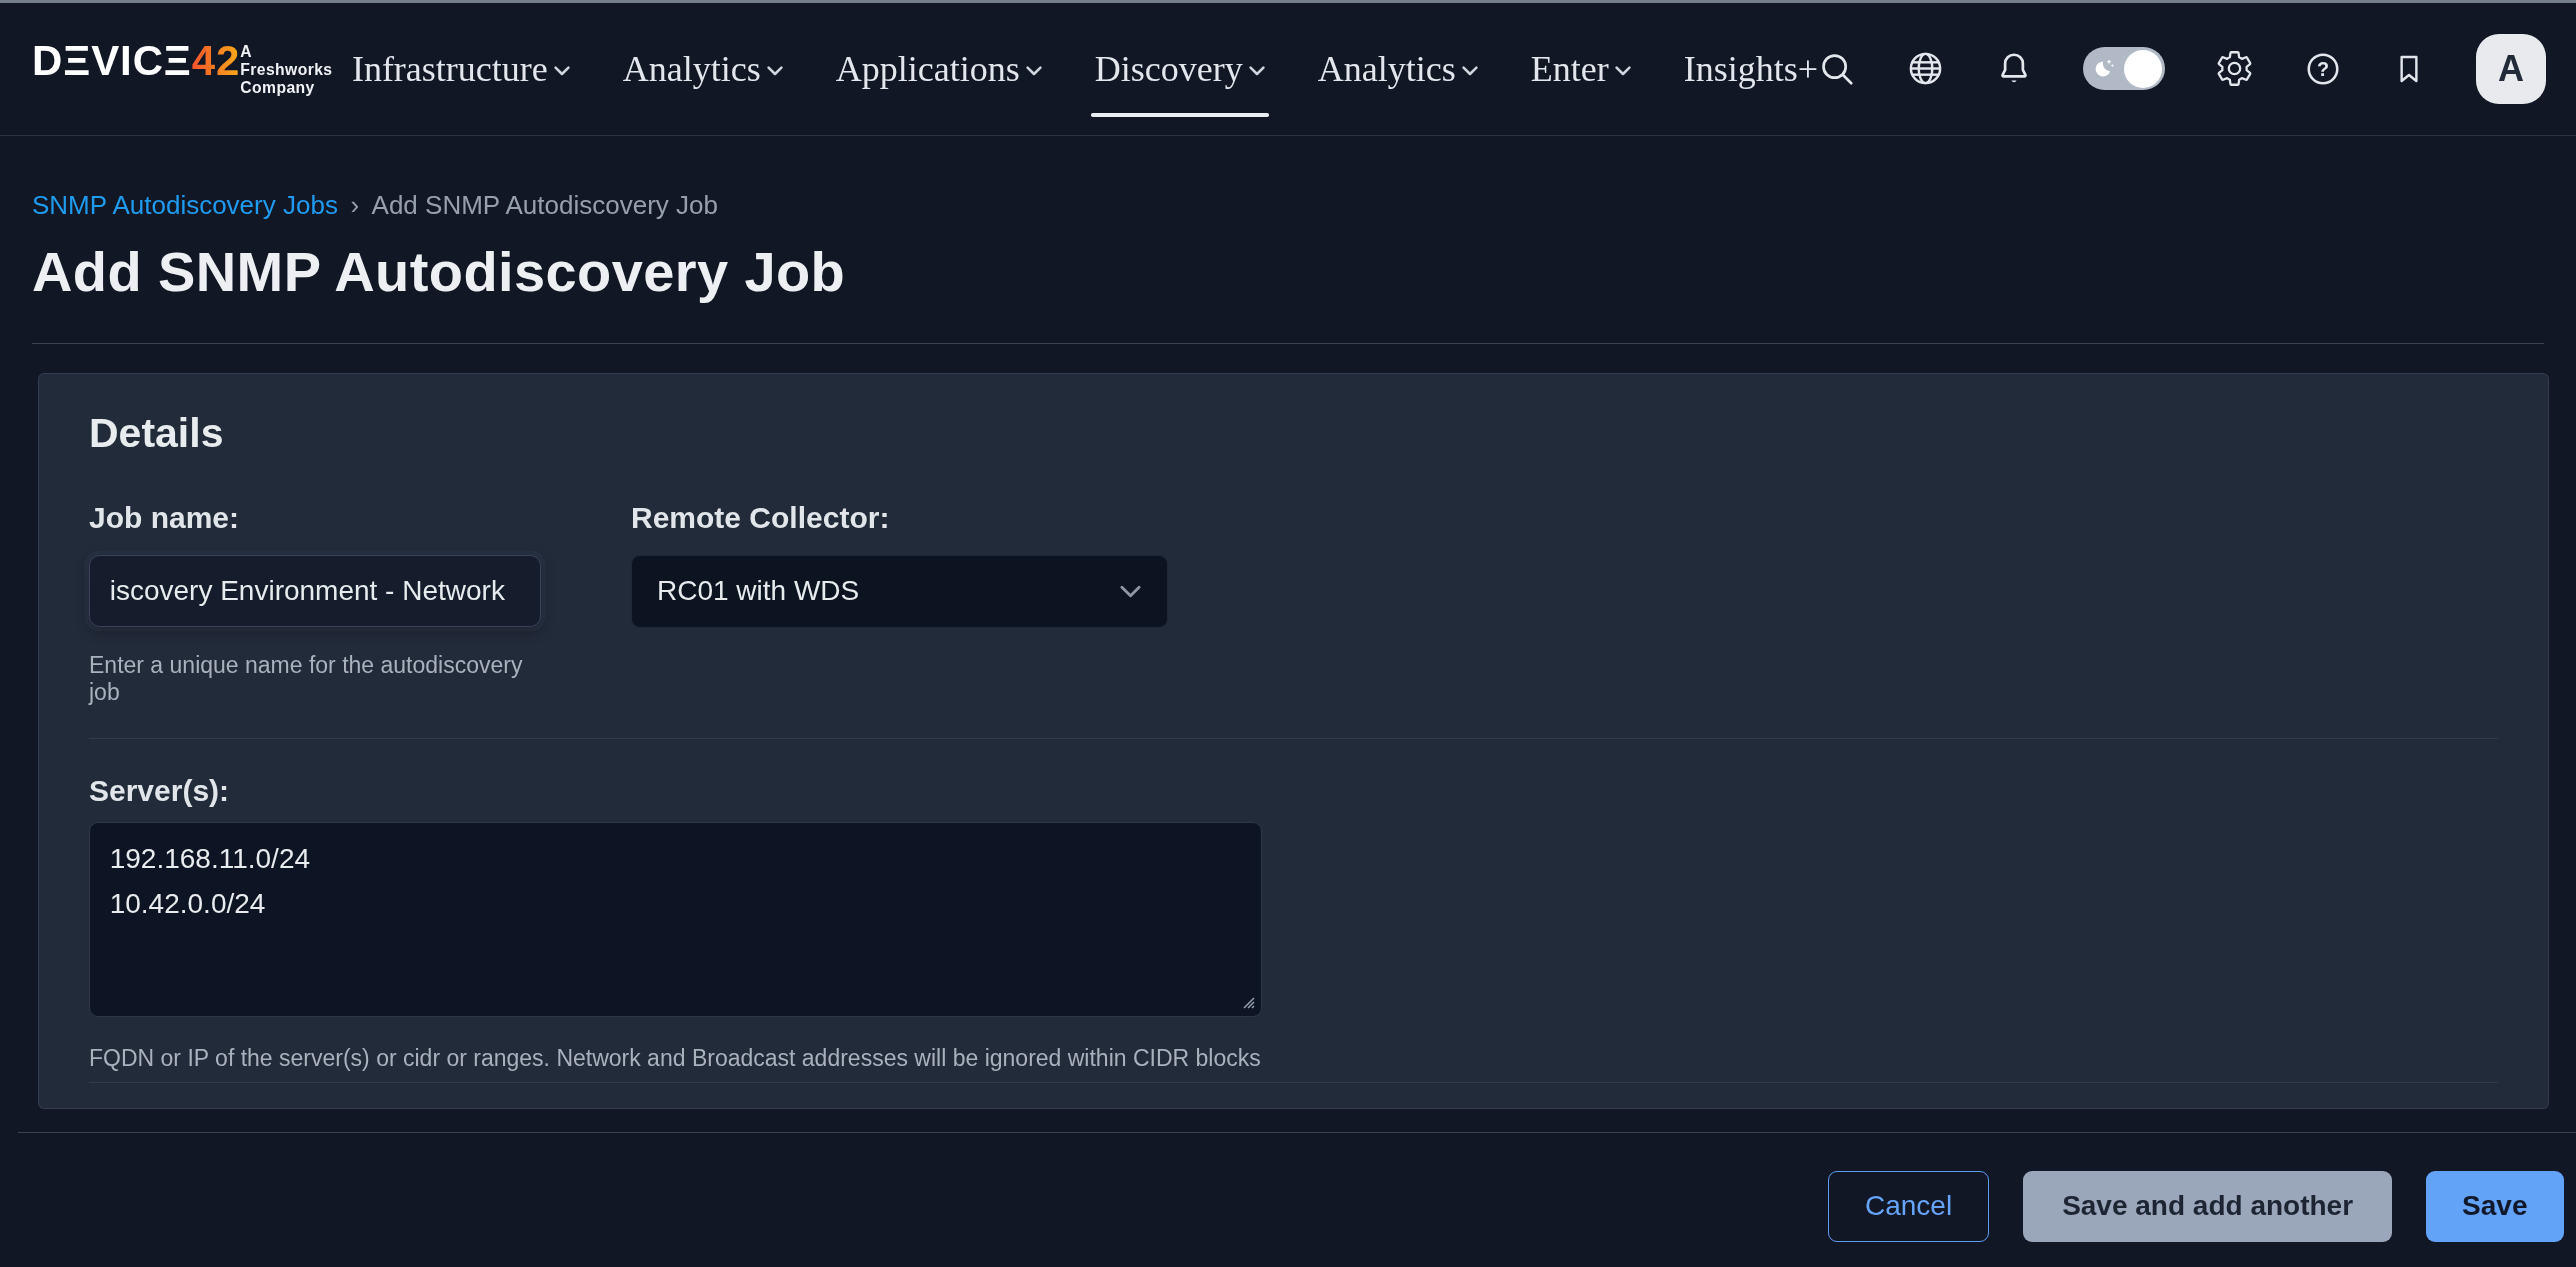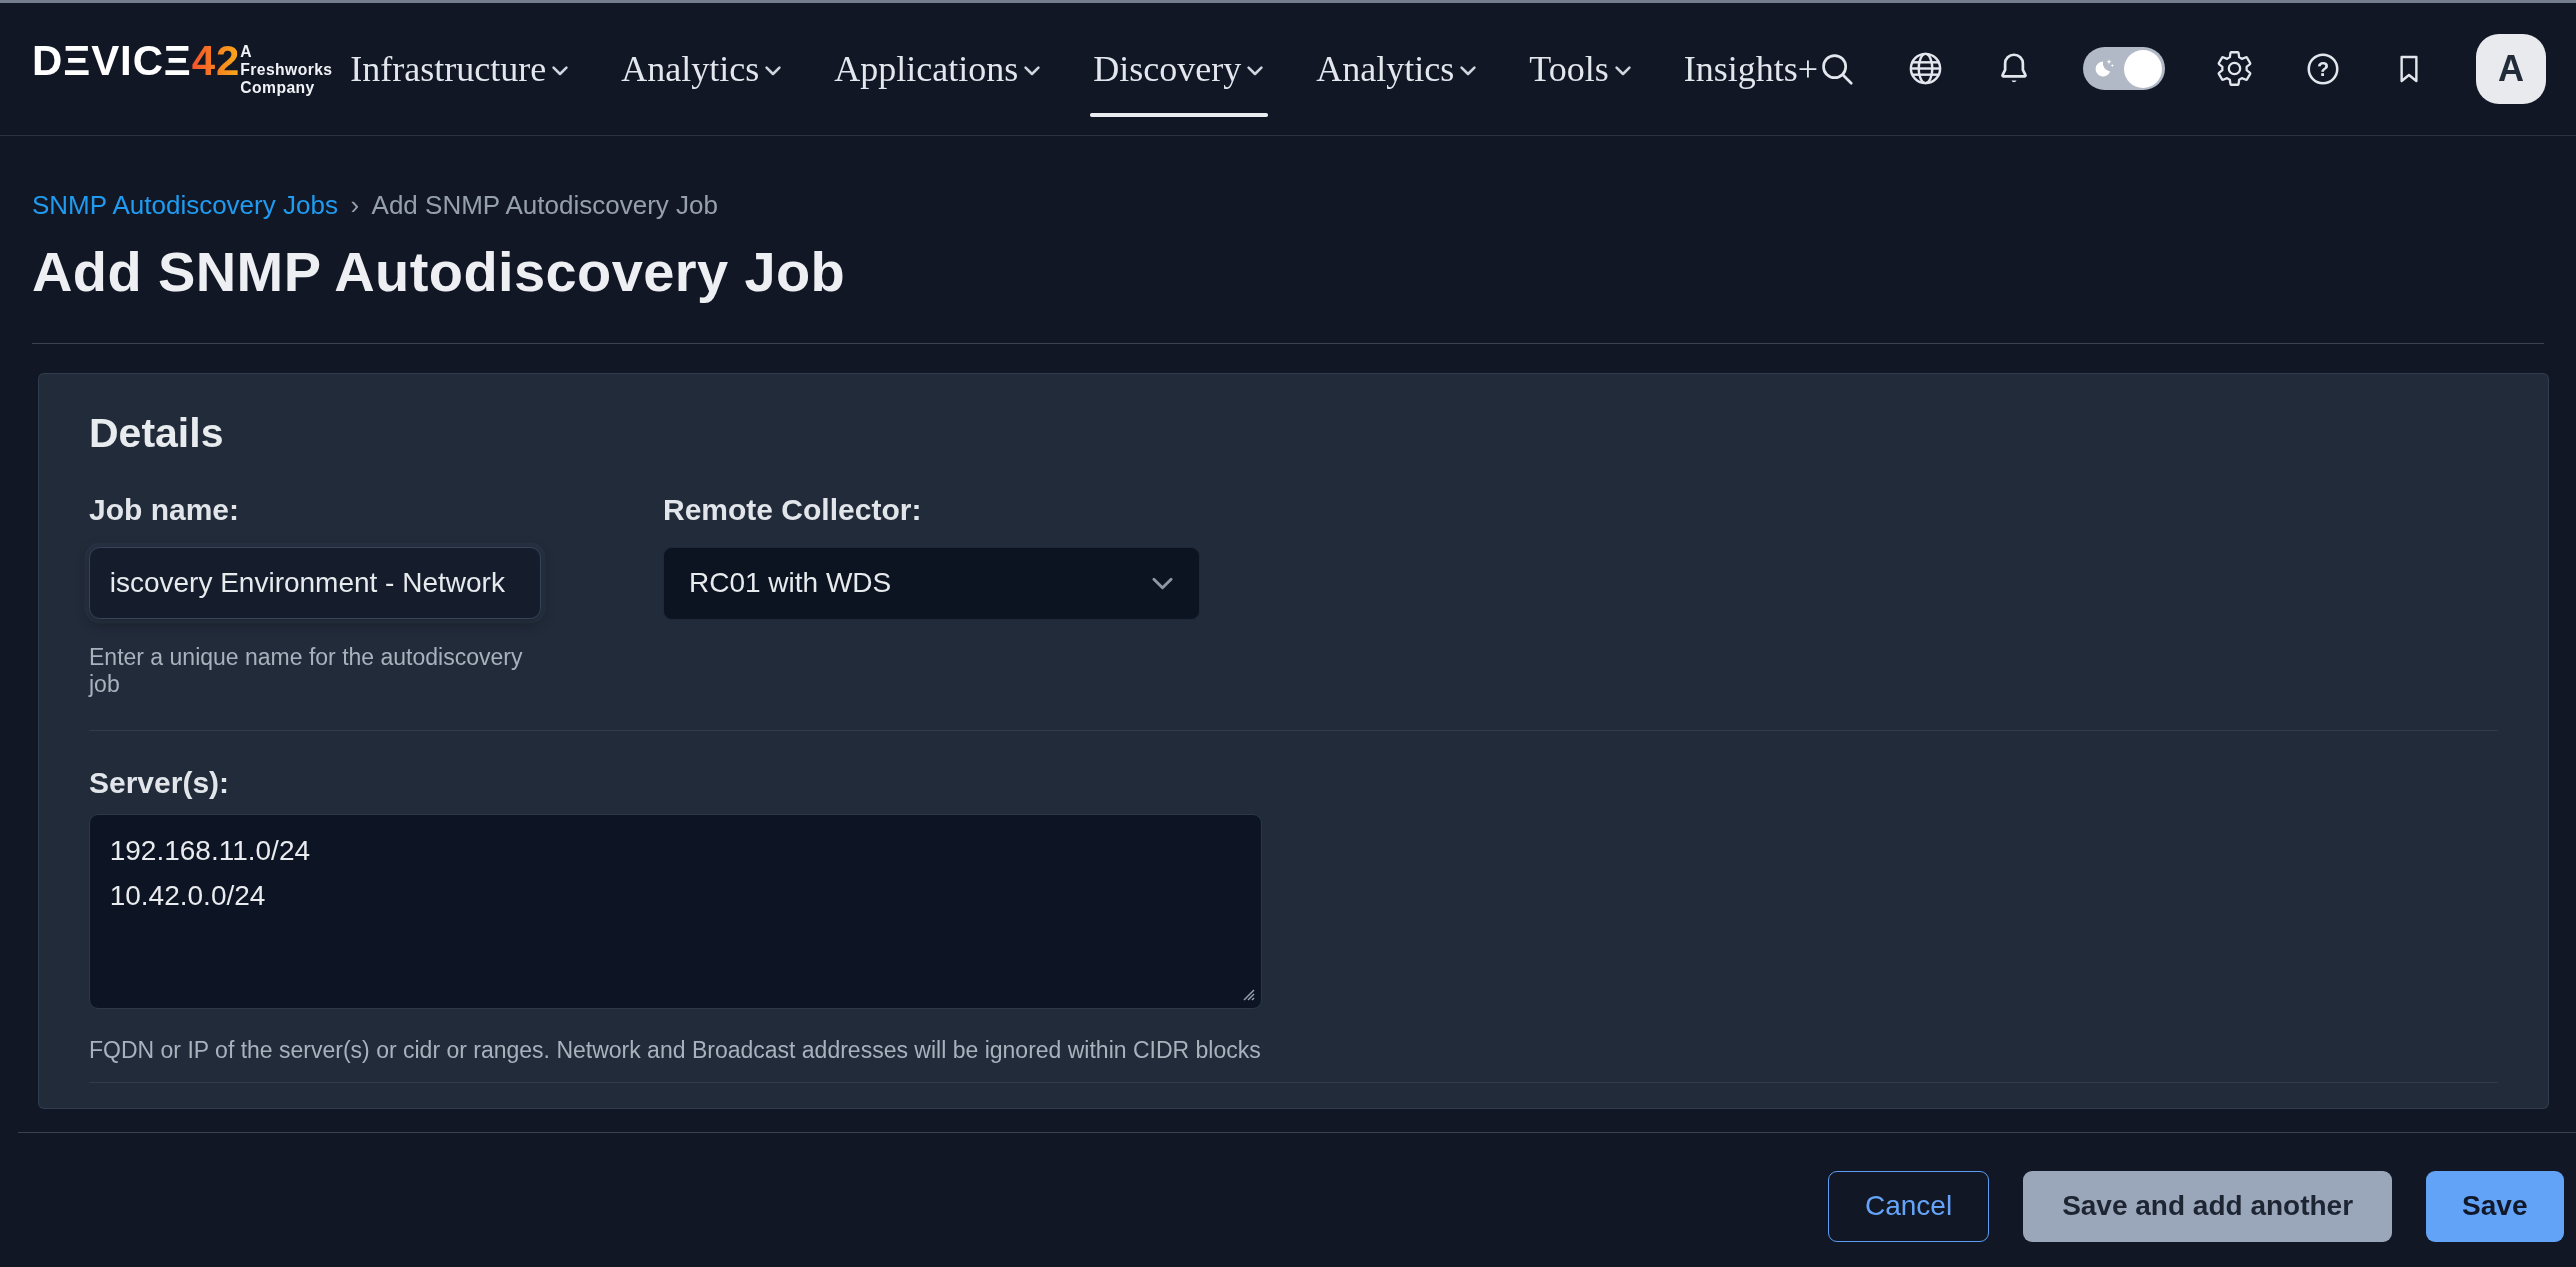--- a/index.html
+++ b/index.html
@@ -72,21 +72,21 @@
   
   .card {
     position:relative;
     margin:29.5px 27px 0 38px; height:736px;
     background:#222b3a; border-radius:6px;
     border:0.9px solid rgba(62,74,96,.55);
     padding:0 50px;
   }
   .section-title { padding-top:34px; font-size:41px; font-weight:600; color:#e9ecef; line-height:1.25; }
 
-  .field-row { display:flex; margin-top:32px;gap:32px; }
+  .field-row { display:flex; margin-top:40px; }
   .field-col-1 { width:452px; }
   .field-col-2 { margin-left:90px; }
   .field-label { font-size:30px; font-weight:600; color:#e2e6eb; line-height:1.2; }
 
   .text-input {
     margin-top:19px; width:452px; height:72px; border-radius:10.7px;
     background:#151d2d; border:0.9px solid #39435a;
     box-shadow:0 0 0 4.5px rgba(120,140,180,.07), 0 3.6px 12.5px rgba(0,0,0,.35);
     padding:0 19.7px; font-size:28px; color:#e8ebee; outline:none;
     font-family:"Liberation Sans","DejaVu Sans",sans-serif;
@@ -180,21 +180,21 @@
     </div>
     <div class="nav-item">
       <span>Analytics</span>
       <span class="chev">
           <svg width="18" height="11.6" viewBox="0 0 14 9">
             <path d="M2 2l5 5 5-5" fill="none" stroke="#cfd5dd" stroke-width="2" stroke-linecap="round" stroke-linejoin="round"></path>
           </svg>
         </span>
     </div>
     <div class="nav-item">
-      <span>Tools</span>
+      <span>Enter</span>
       <span class="chev">
           <svg width="18" height="11.6" viewBox="0 0 14 9">
             <path d="M2 2l5 5 5-5" fill="none" stroke="#cfd5dd" stroke-width="2" stroke-linecap="round" stroke-linejoin="round"></path>
           </svg>
         </span>
     </div>
     <div class="nav-item">
       <span>Insights+</span>
     </div>
   </nav>

